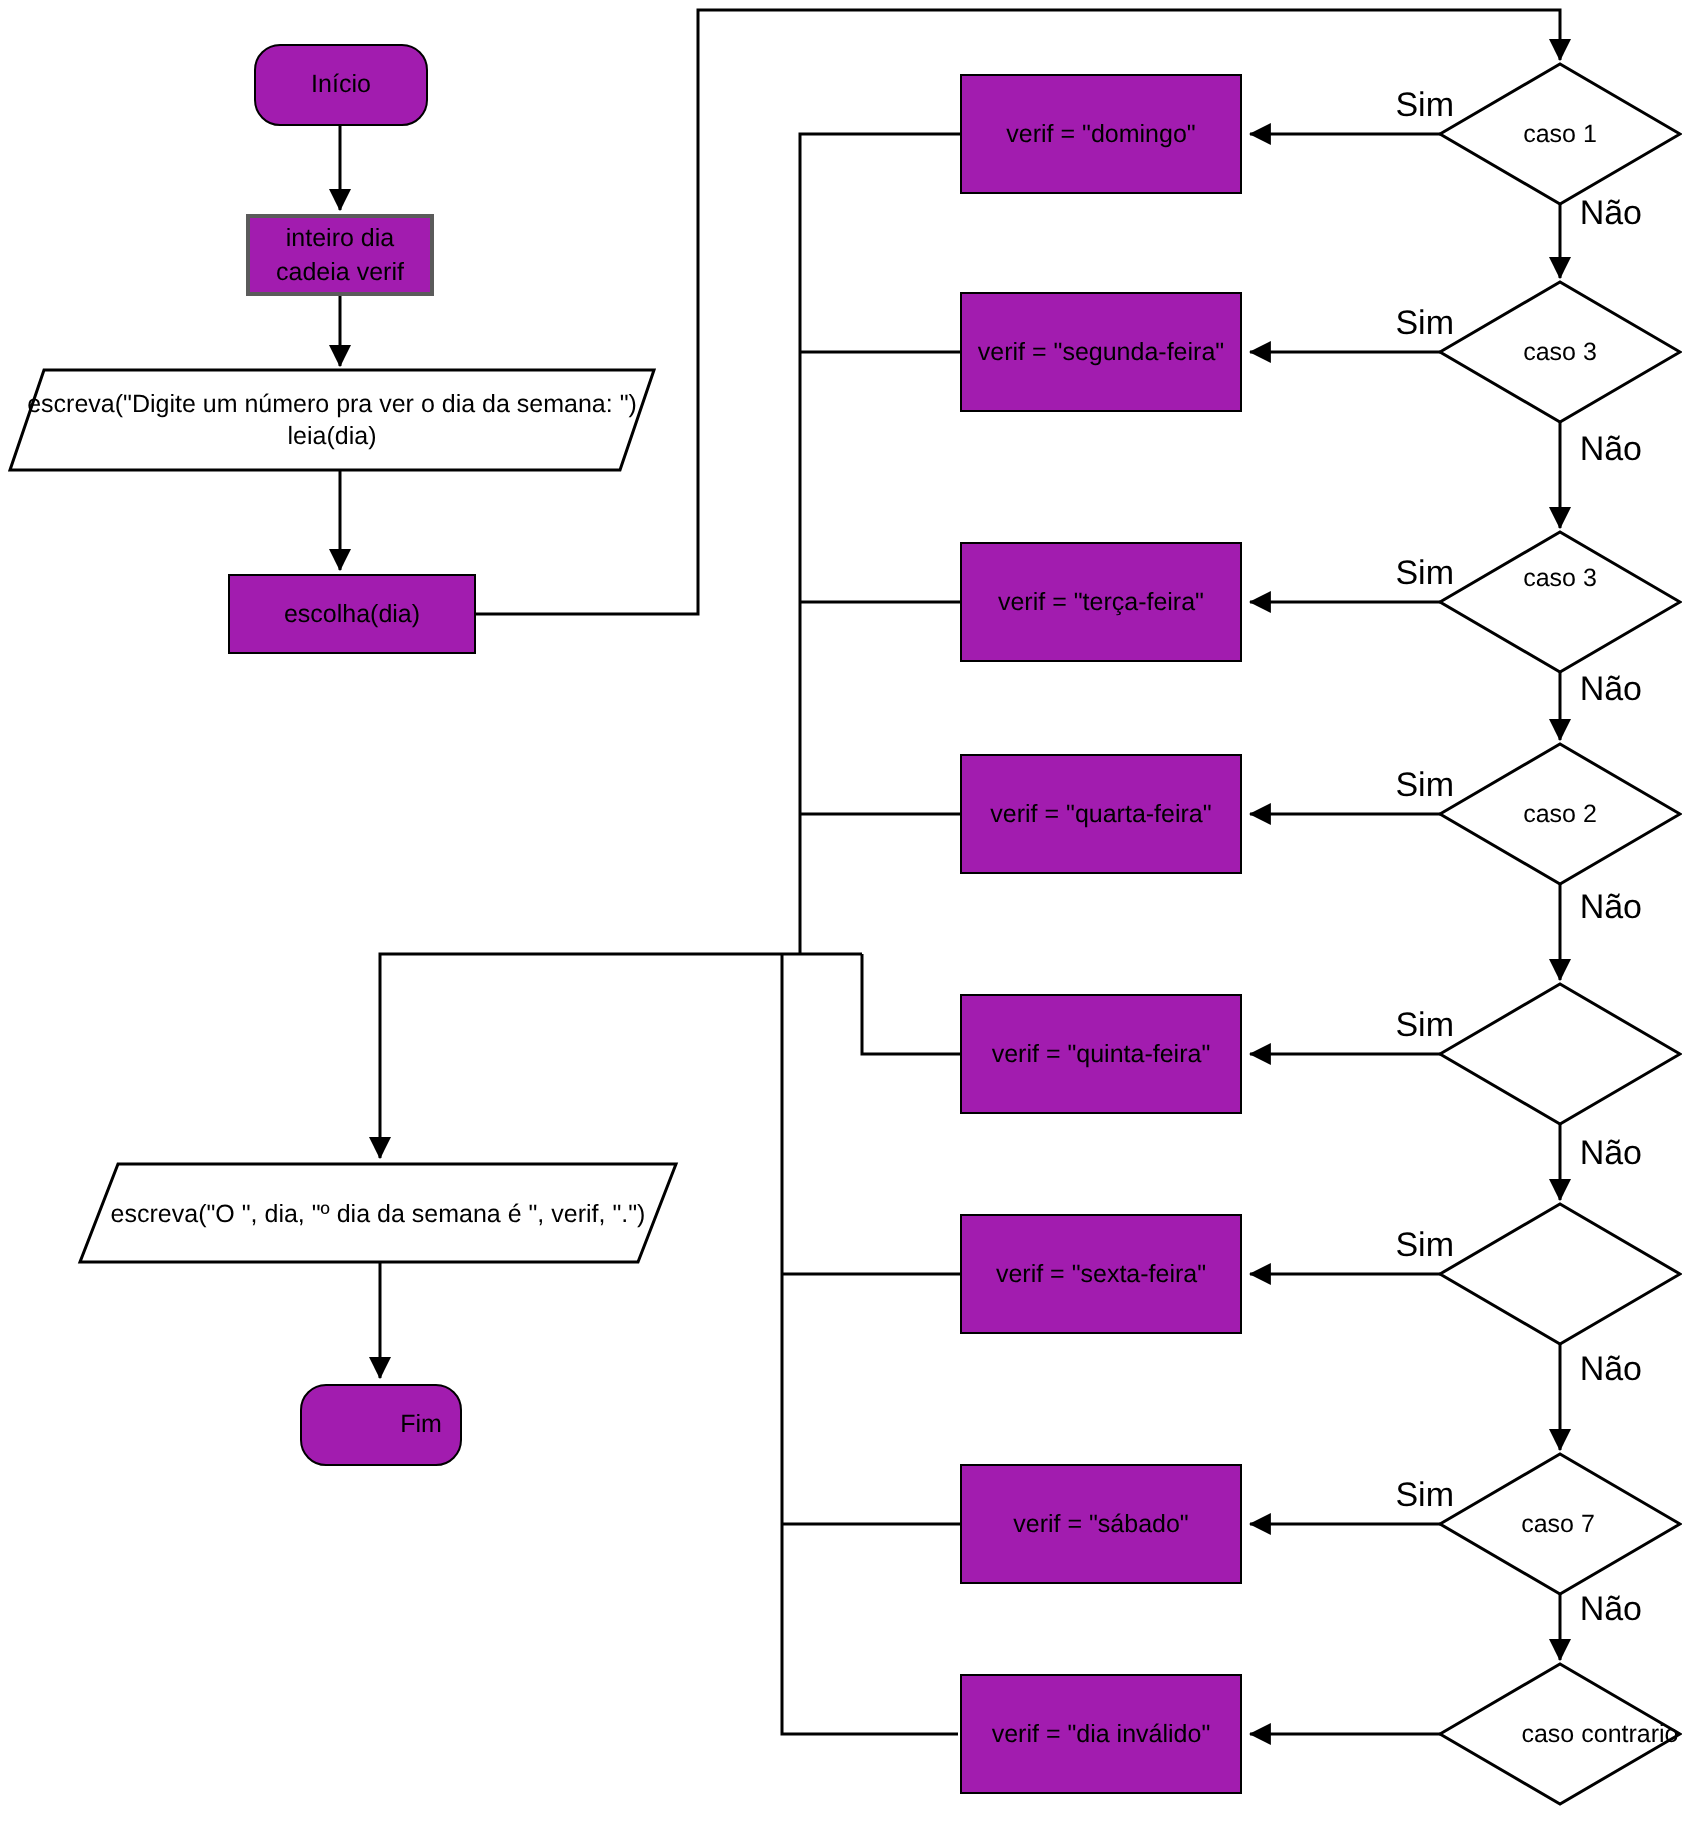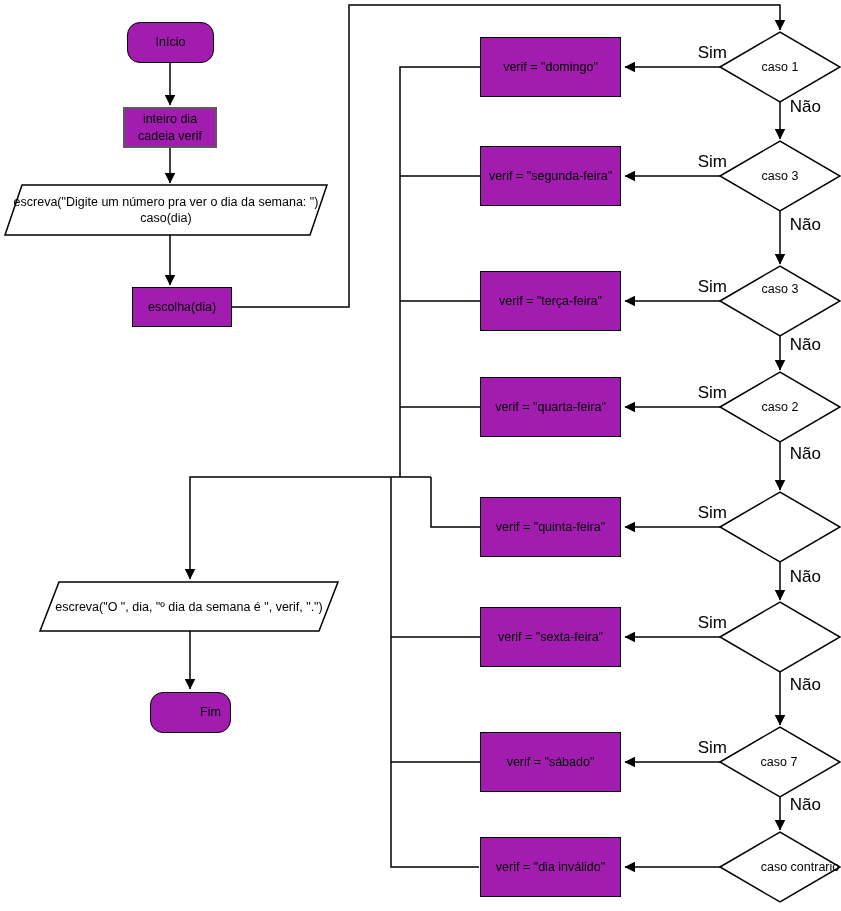--- a/index.html
+++ b/index.html
@@ -90,24 +90,24 @@
     <span>Início</span>
   </div>
 
   <div class="node box declare" style="left:123px;top:107px;width:94px;height:41px;">
     <span>inteiro dia</span>
     <span>cadeia verif</span>
   </div>
 
   <div class="node floating" style="left:5px;top:186px;width:322px;height:48px;">
     <span>escreva("Digite um número pra ver o dia da semana: ")</span>
-    <span>caso(dia)</span>
+    <span>leia(dia)</span>
   </div>
 
-  <div class="node box" style="left:132px;top:287px;width:100px;height:40px;">
+  <div class="node box" style="left:114px;top:287px;width:124px;height:40px;">
     <span>escolha(dia)</span>
   </div>
 
   <div class="node floating" style="left:40px;top:583px;width:298px;height:48px;">
     <span>escreva("O ", dia, "º dia da semana é ", verif, ".")</span>
   </div>
 
   <div class="node box round" style="left:150px;top:692px;width:81px;height:41px;padding-left:40px;">
     <span>Fim</span>
   </div>

